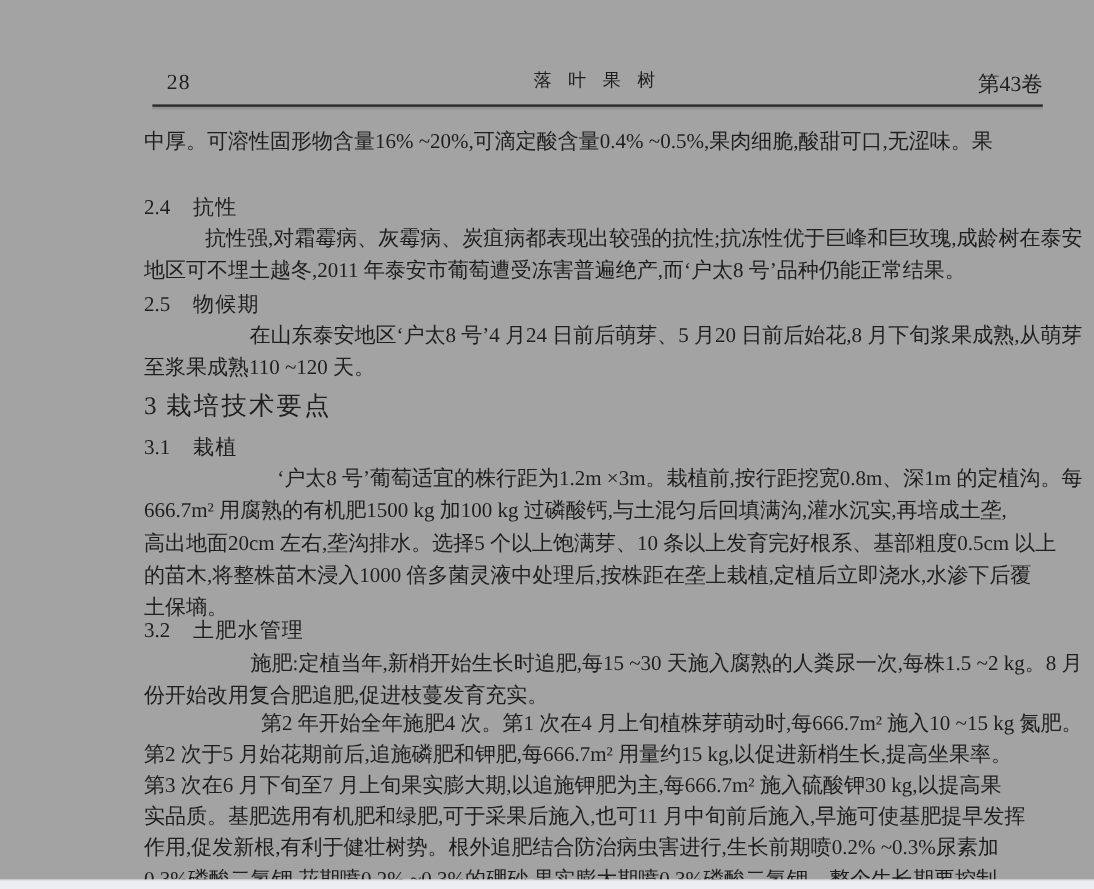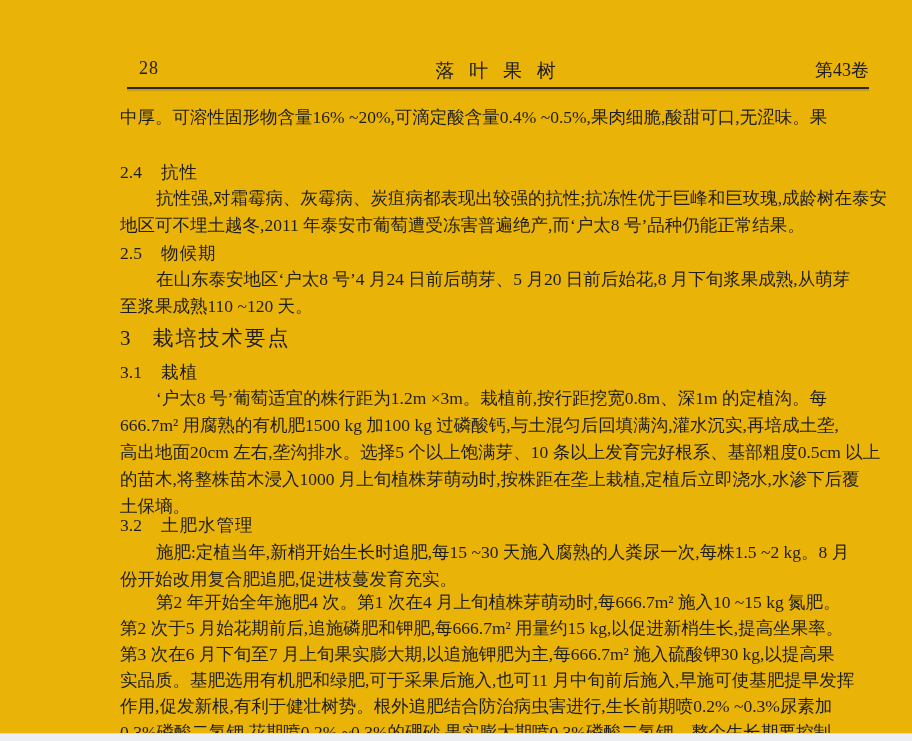--- a/index.html
+++ b/index.html
@@ -1,20 +1,20 @@
 <!DOCTYPE html>
 <html><head>
 <meta charset="utf-8">
 <style>
   html, body { margin: 0; padding: 0; background: #ffffff; }
   .page {
     position: relative;
     width: 912px;
     height: 741px;
-    background: #eab308;
+    background: #a3a3a3;
     overflow: hidden;
     font-family: "Liberation Serif", "DejaVu Serif", serif;
     color: #1e1e1e;
   }
 
   
   .running-head {
     position: absolute;
     left: 127px;
     top: 56px;
@@ -27,21 +27,21 @@
     top: 2px;
     font-size: 18px;
     letter-spacing: 1px;
   }
   .journal-title {
     position: absolute;
     left: 0;
     right: 0;
     top: 2px;
     text-align: center;
-    font-size: 19px;
+    font-size: 15px;
     letter-spacing: 5px;
   }
   .volume-label {
     position: absolute;
     right: 0;
     top: 2px;
     font-size: 18px;
   }
   .head-rule {
     position: absolute;
@@ -56,21 +56,21 @@
   
   .body-block {
     position: absolute;
     left: 120px;
     width: 782px;
     font-size: 17.5px;
     line-height: 27px;
     white-space: nowrap;
   }
   .line { height: 27px; }
-  .indent { padding-left: 36px; }
+  .indent { padding-left: 36px; text-align: right; }
 
   .subhead {
     position: absolute;
     left: 120px;
     font-size: 17.5px;
     line-height: 27px;
     white-space: nowrap;
   }
   .subhead .sec-no { font-family: "Liberation Serif", "DejaVu Serif", serif; }
   .subhead .sec-title {
@@ -81,21 +81,21 @@
   }
 
   .chapter-head {
     position: absolute;
     left: 120px;
     font-size: 21px;
     line-height: 32px;
     white-space: nowrap;
   }
   .chapter-head .sec-no { }
-  .chapter-head .sec-title { margin-left: 22px; letter-spacing: 2px; text-align: right; }
+  .chapter-head .sec-title { margin-left: 8px; letter-spacing: 2px; text-align: right; }
 
   .tight { line-height: 26px; }
   .tight .line { height: 26px; }
 
   
   .scan-bottom-strip {
     position: absolute;
     left: 0;
     top: 733px;
     width: 912px;
@@ -140,21 +140,21 @@
     <span class="sec-no">3</span><span class="sec-title">栽培技术要点</span>
   </div>
 
   <div class="subhead" style="top:359px">
     <span class="sec-no">3.1</span><span class="sec-title">栽植</span>
   </div>
   <div class="body-block" style="top:385px">
     <div class="line indent">‘户太8 号’葡萄适宜的株行距为1.2m ×3m。栽植前,按行距挖宽0.8m、深1m 的定植沟。每</div>
     <div class="line">666.7m² 用腐熟的有机肥1500 kg 加100 kg 过磷酸钙,与土混匀后回填满沟,灌水沉实,再培成土垄,</div>
     <div class="line">高出地面20cm 左右,垄沟排水。选择5 个以上饱满芽、10 条以上发育完好根系、基部粗度0.5cm 以上</div>
-    <div class="line">的苗木,将整株苗木浸入1000 月上旬植株芽萌动时,按株距在垄上栽植,定植后立即浇水,水渗下后覆</div>
+    <div class="line">的苗木,将整株苗木浸入1000 倍多菌灵液中处理后,按株距在垄上栽植,定植后立即浇水,水渗下后覆</div>
     <div class="line">土保墒。</div>
   </div>
 
   <div class="subhead" style="top:512px">
     <span class="sec-no">3.2</span><span class="sec-title">土肥水管理</span>
   </div>
   <div class="body-block" style="top:539px">
     <div class="line indent">施肥:定植当年,新梢开始生长时追肥,每15 ~30 天施入腐熟的人粪尿一次,每株1.5 ~2 kg。8 月</div>
     <div class="line">份开始改用复合肥追肥,促进枝蔓发育充实。</div>
   </div>

